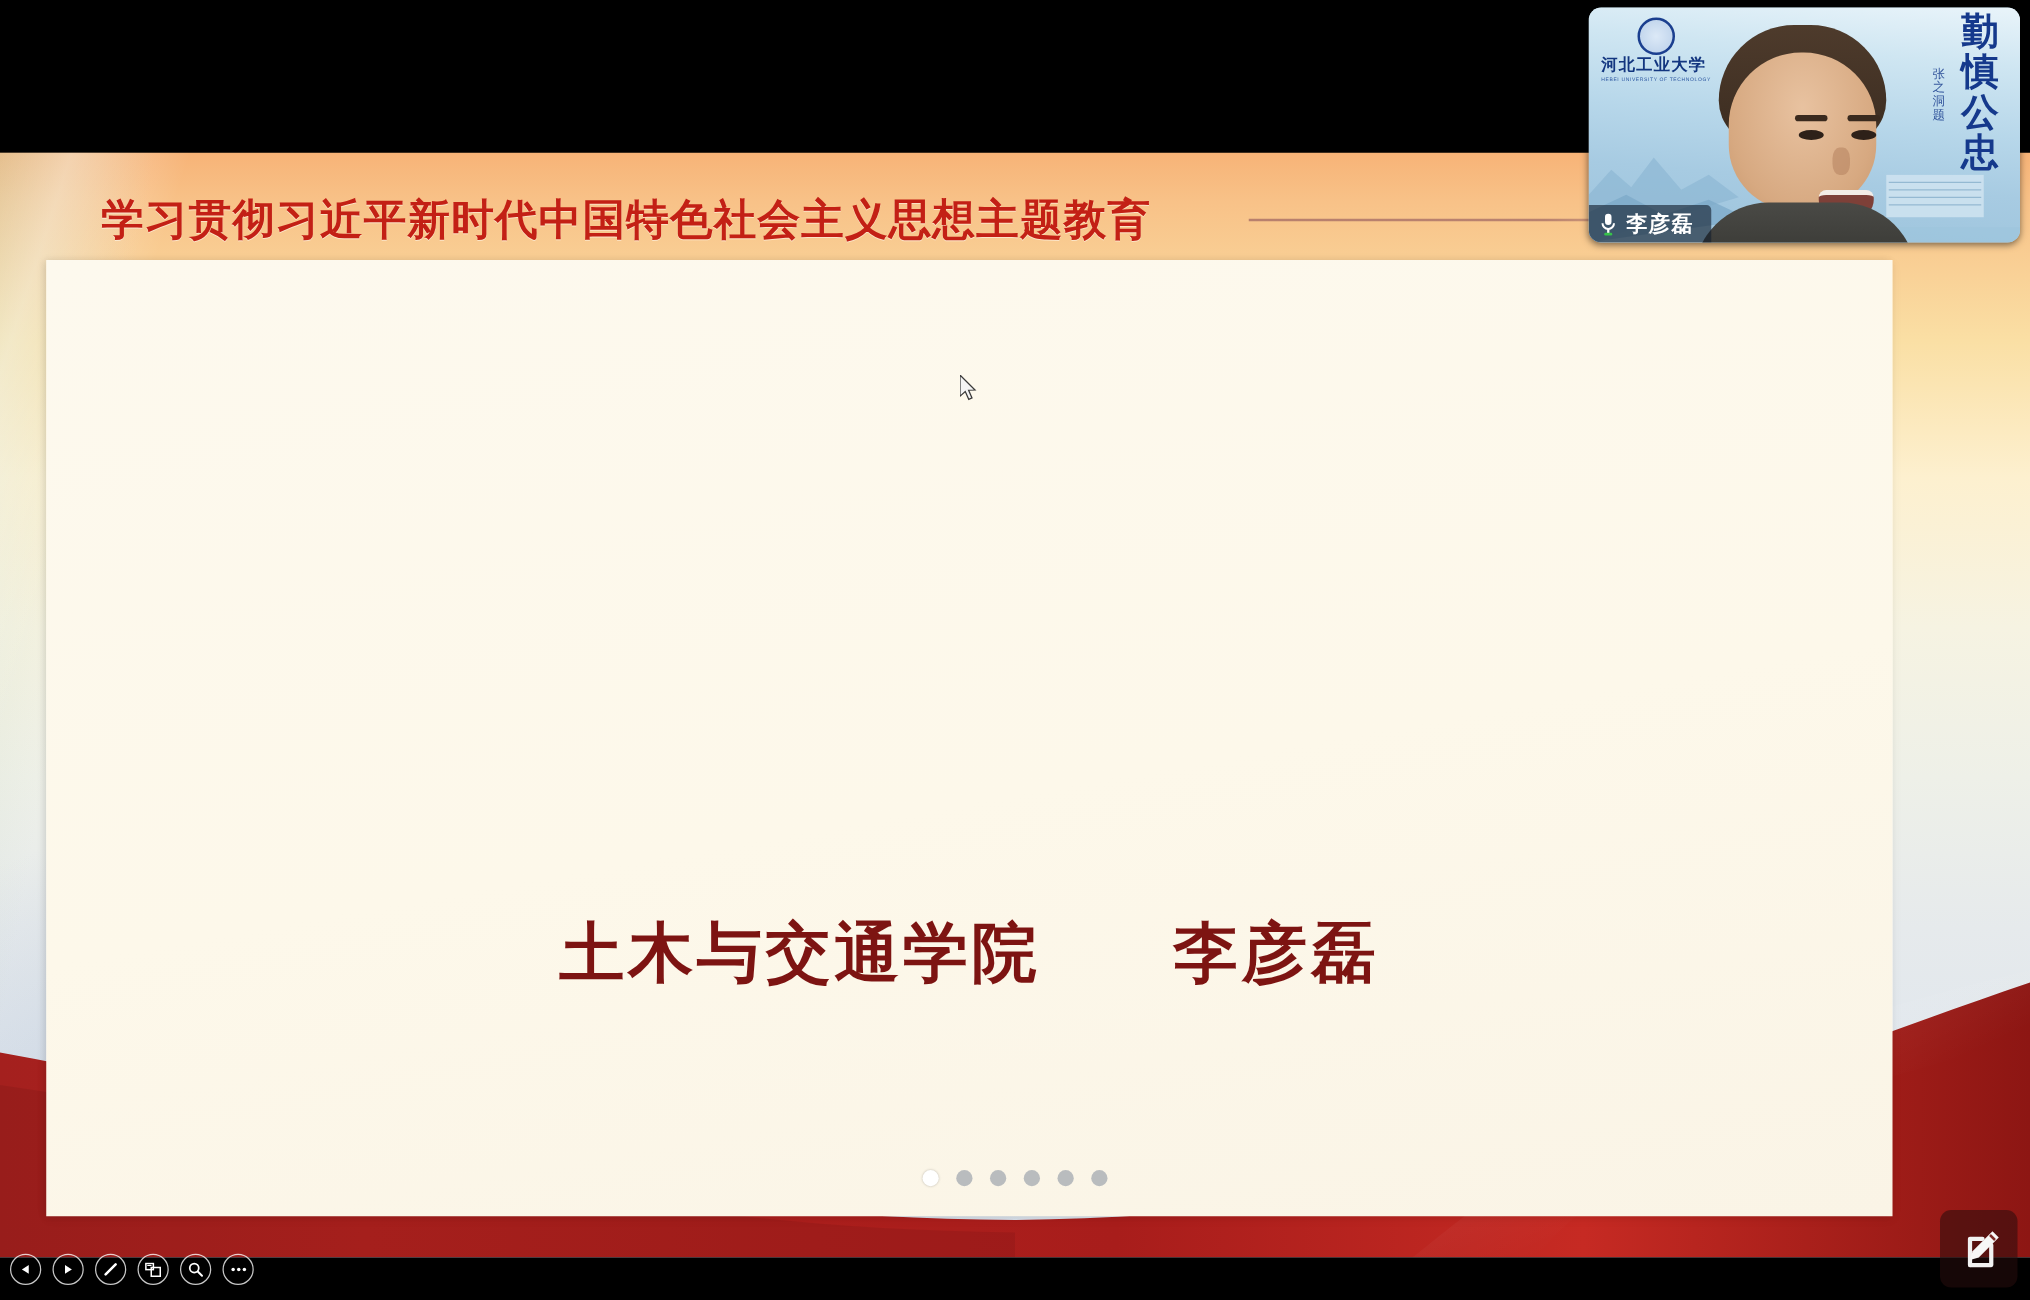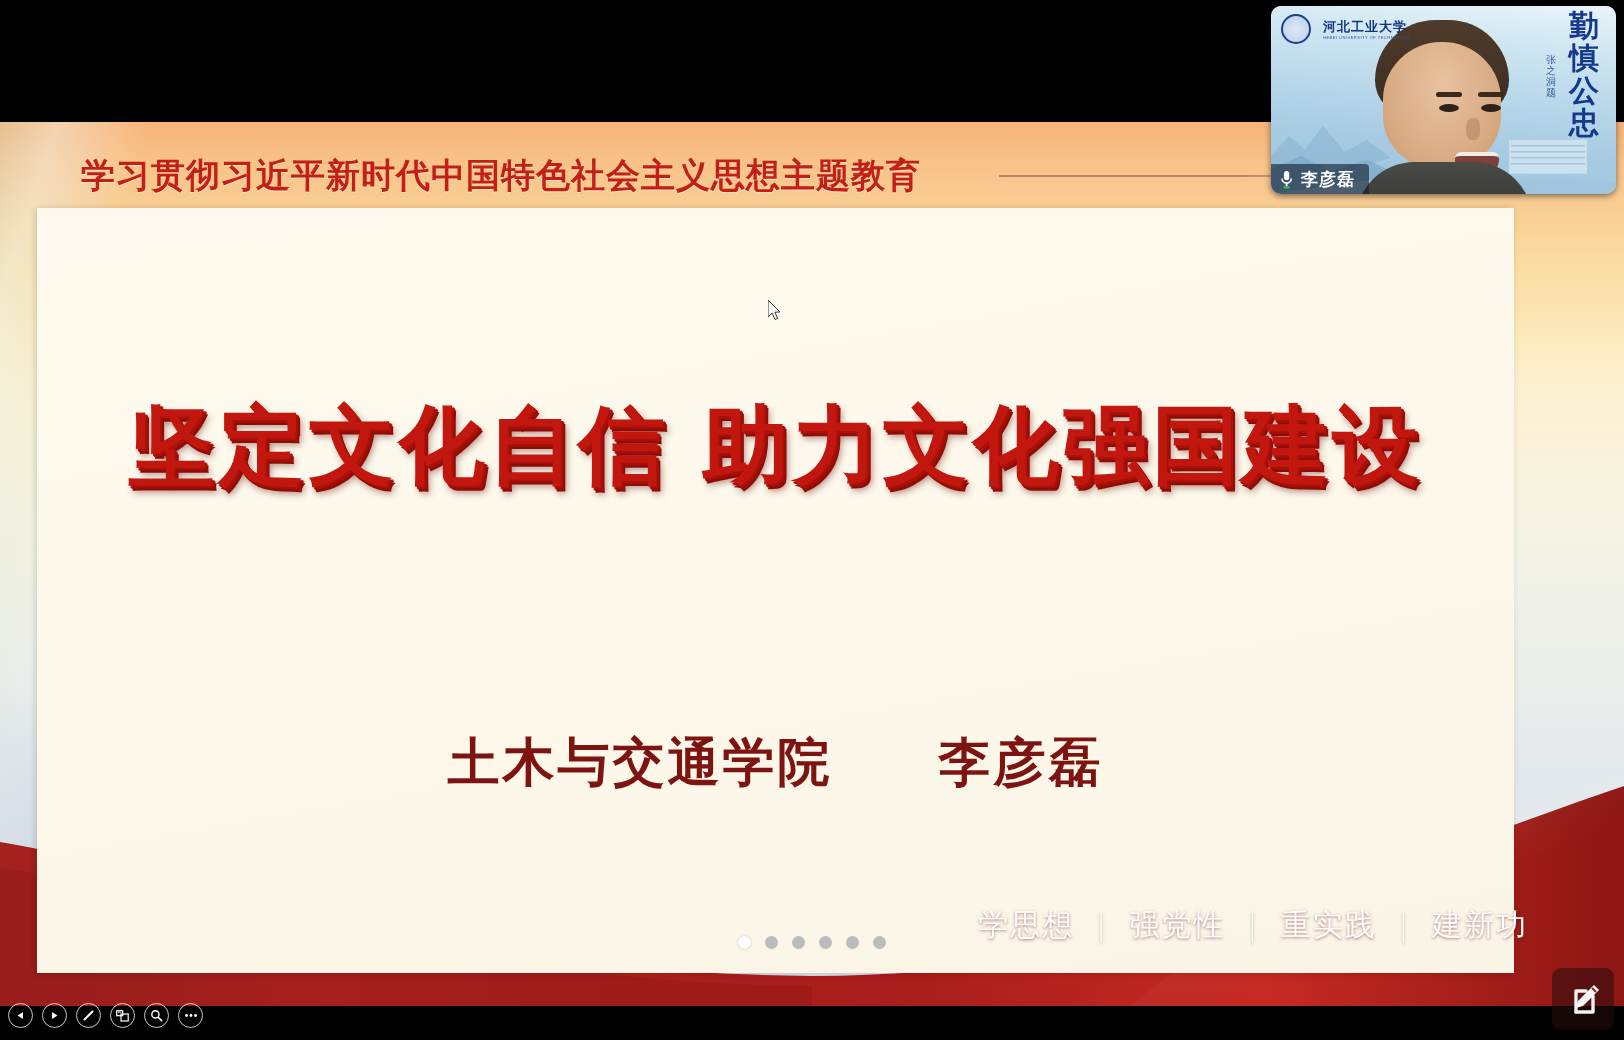--- a/index.html
+++ b/index.html
@@ -107,21 +107,21 @@
   #person .eye.l{left:56px;} #person .eye.r{left:98px;}
   #person .brow{position:absolute;width:26px;height:5px;border-radius:3px;background:#3a2a1e;top:50px;}
   #person .brow.l{left:53px;} #person .brow.r{left:95px;}
   #person .nose{position:absolute;left:83px;top:76px;width:14px;height:22px;border-radius:40%;
       background:rgba(180,130,95,.55);}
   #person .mouth{position:absolute;left:72px;top:110px;width:44px;height:18px;border-radius:6px 6px 14px 14px;
       background:#7e4038;border-top:4px solid #f3ece6;}
   #person .body{position:absolute;left:6px;top:142px;width:178px;height:60px;border-radius:60px 60px 0 0;
       background:linear-gradient(180deg,#4a4a46,#33332f);}
   
-  #vid-logo{position:absolute;left:10px;top:8px;display:flex;align-items:center;gap:12px;}
+  #vid-logo{position:absolute;left:10px;top:8px;display:flex;align-items:center;gap:0;flex-direction:column;}
   #vid-logo .seal{width:26px;height:26px;border-radius:50%;border:2px solid #1b3f8f;
       background:radial-gradient(circle at 50% 50%,#dce9f7,#b9cfe9);}
   #vid-logo .lg-txt{line-height:1;}
   #vid-logo .lg-cn{font-size:13px;font-weight:700;color:#12357f;letter-spacing:1px;
       font-family:"DejaVu Serif","Liberation Serif",serif;}
   #vid-logo .lg-en{font-size:4px;color:#2a55a0;letter-spacing:.5px;display:block;margin-top:2px;}
   
   #vid-calligraphy{position:absolute;right:10px;top:4px;width:44px;text-align:center;
       color:#15398c;font-size:30px;line-height:1.08;font-weight:700;
       font-family:"DejaVu Serif","Liberation Serif",serif;}
@@ -164,37 +164,27 @@
       <path d="M1130,230 C1230,150 1330,70 1624,0 L1624,56 C1400,110 1270,170 1230,230 Z" fill="url(#wg2)"></path>
       <path d="M0,92 C280,132 470,206 812,210 L812,230 L0,230 Z" fill="rgba(0,0,0,.07)"></path>
     </svg>
 
     <div id="slide-header">
       <div id="header-title">学习贯彻习近平新时代中国特色社会主义思想主题教育</div>
       <div id="header-rule"></div>
     </div>
 
     <div id="slide-card">
-      <div id="main-title">坚定文化自信 助力文化强国建设</div>
       <div id="presenter-line">
         <span>土木与交通学院</span>
         <span class="gap"></span>
         <span>李彦磊</span>
       </div>
     </div>
 
-    <div id="slogan">
-      <span>学思想</span>
-      <span class="sep">|</span>
-      <span>强党性</span>
-      <span class="sep">|</span>
-      <span>重实践</span>
-      <span class="sep">|</span>
-      <span>建新功</span>
-    </div>
 
     <div id="pager">
       <span class="dot active"></span>
       <span class="dot"></span>
       <span class="dot"></span>
       <span class="dot"></span>
       <span class="dot"></span>
       <span class="dot"></span>
     </div>
   </div>

